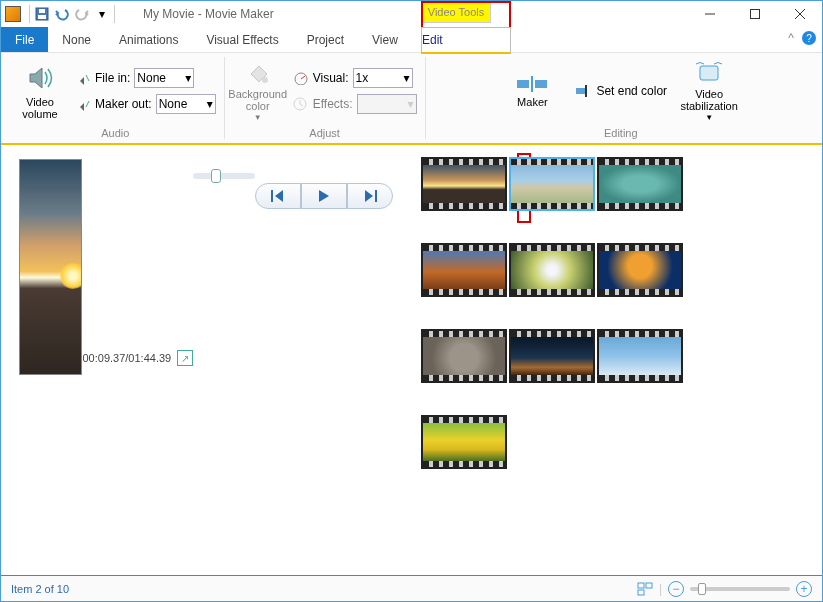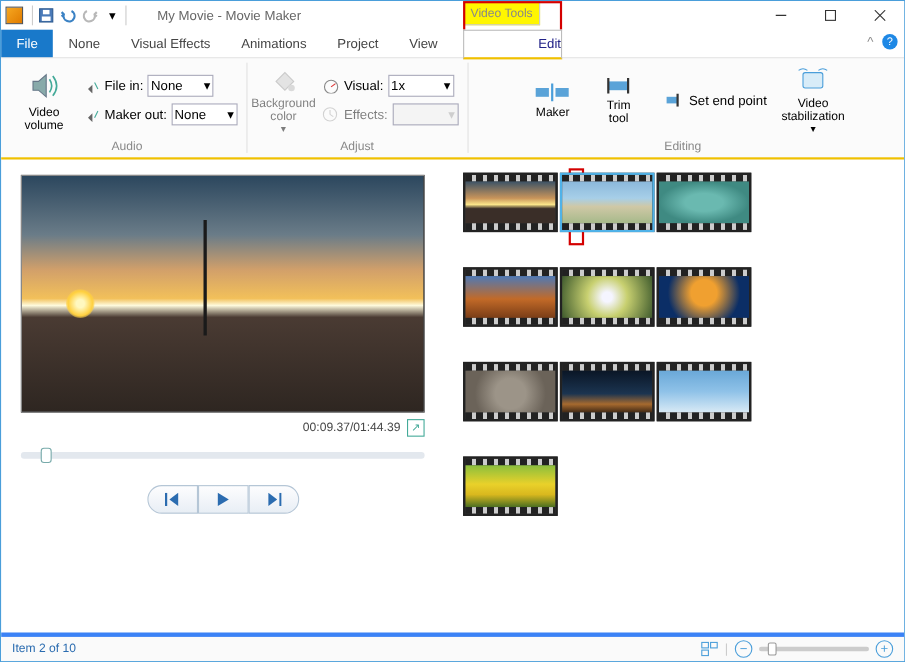--- a/index.html
+++ b/index.html
@@ -14,42 +14,42 @@
 .title-text { margin-left: 24px; color: #666; font-size: 12px; }
 .context-tab-area { position: absolute; left: 420px; top: 0; border: 2px solid #d40000; width: 90px; height: 52px; pointer-events: none; }
 .context-label { position: absolute; left: 420px; top: 0; width: 70px; text-align: center; background: #fff600; color: #888; font-size: 11px; padding: 4px 0; border: 1px solid #ccc; }
 .win-controls { position: absolute; right: 0; top: 0; display: flex; }
 .win-btn { width: 45px; height: 26px; display: flex; align-items: center; justify-content: center; color: #555; }
 
 
 .tabs { height: 26px; display: flex; align-items: stretch; background: #fff; border-bottom: 1px solid #e3e3e3; position: relative; }
 .tab { padding: 0 14px; display: flex; align-items: center; color: #444; cursor: pointer; }
 .tab.file { background: #1979ca; color: #fff; }
-.context-tab { position: absolute; left: 420px; width: 90px; text-align: right; padding: 5px 0; background: #fff; color: #228; border: 1px solid #bcbcbc; border-bottom: 2px solid #f0c000; }
+.context-tab { position: absolute; left: 420px; width: 90px; text-align: left; padding: 5px 0; background: #fff; color: #228; border: 1px solid #bcbcbc; border-bottom: 2px solid #f0c000; }
 .help-icons { position: absolute; right: 6px; top: 30px; display: flex; gap: 8px; align-items: center; }
 
 
 .ribbon { height: 92px; background: #fbfbfb; border-bottom: 2px solid #f0c000; display: flex; padding: 4px 6px; }
 .group { display: flex; flex-direction: column; align-items: center; padding: 0 8px; border-right: 1px solid #e2e2e2; }
 .group:last-child { border-right: none; }
 .group-content { display: flex; gap: 10px; flex: 1; align-items: center; }
 .group-label { font-size: 11px; color: #888; margin-top: 2px; }
 .big-btn { display: flex; flex-direction: column; align-items: center; gap: 2px; width: 50px; }
 .big-btn span { font-size: 11px; text-align: center; line-height: 1.1; }
 .fade-rows { display: flex; flex-direction: column; gap: 6px; }
 .fade-row { display: flex; align-items: center; gap: 4px; }
 .combo { width: 60px; height: 20px; border: 1px solid #aab; background: #fff; display: flex; align-items: center; padding: 0 2px; font-size: 11px; justify-content: space-between; }
 .combo.disabled { background: #f4f4f4; color: #aaa; }
 .disabled svg, .disabled span { opacity: .5; }
 .set-btn { display: flex; align-items: center; gap: 4px; padding: 2px 6px; border: 1px solid transparent; }
 .set-btn.highlight { border: 2px solid #d40000; }
 
 
 .content { display: flex; height: 420px; }
-.preview-pane { width: 410px; padding: 14px 18px; display: flex; flex-direction: column; }
+.preview-pane { width: 410px; padding: 14px 18px; display: flex; flex-direction: row; }
 .preview { width: 367px; height: 216px; border: 1px solid #888; background: #000; position: relative; overflow: hidden; }
 .sunset { width: 100%; height: 100%; background: linear-gradient(to bottom,#2c475e 0%,#6a7c88 25%,#d2a06a 40%,#f2c05a 52%,#fefadc 55%,#4a3b33 60%,#2e2621 100%); position: relative; }
 .sun { position: absolute; left: 40px; bottom: 85px; width: 26px; height: 26px; background: radial-gradient(circle,#fff8c0 20%,#ffd040 60%,transparent 80%); border-radius: 50%; }
 .pole { position: absolute; left: 165px; top: 40px; width: 3px; height: 105px; background: #1a1a1a; }
 .time-row { display: flex; justify-content: flex-end; align-items: center; gap: 6px; margin-top: 6px; width: 367px; }
 .time-row span { font-size: 11px; color: #444; }
 .fs-icon { width: 16px; height: 16px; border: 1px solid #4a9; color: #4a9; display: flex; align-items: center; justify-content: center; font-size: 10px; }
 .seek { width: 367px; height: 6px; background: #e3e8ee; border-radius: 3px; margin-top: 14px; position: relative; }
 .seek-handle { position: absolute; left: 18px; top: -4px; width: 10px; height: 14px; background: #fff; border: 1px solid #7aa; border-radius: 3px; }
 .play-controls { display: flex; justify-content: center; gap: 0; margin-top: 24px; width: 367px; }
@@ -61,21 +61,21 @@
 .timeline-pane { flex: 1; padding: 12px 10px; overflow: hidden; }
 .row { display: flex; gap: 2px; margin-bottom: 32px; position: relative; }
 .clip { width: 86px; height: 54px; border: 2px solid #222; background: #333; position: relative; overflow: hidden; }
 .clip.selected { border: 2px solid #4fb2e8; }
 .film-holes { position: absolute; left: 0; right: 0; height: 6px; background: repeating-linear-gradient(90deg,#222 0 6px,#ccc 6px 10px); }
 .film-holes.top { top: 0; } .film-holes.bottom { bottom: 0; }
 .thumb { position: absolute; top: 6px; bottom: 6px; left: 0; right: 0; }
 .playhead-mark { position: absolute; left: 96px; top: -4px; width: 14px; height: 70px; border: 2px solid #d40000; pointer-events: none; }
 
 
-.statusbar { position: absolute; bottom: 0; left: 0; right: 0; height: 26px; border-top: 4px solid #3b82f6; background: #fafafa; display: flex; align-items: center; padding: 0 10px; justify-content: space-between; }
+.statusbar { position: absolute; bottom: 0; left: 0; right: 0; height: 26px; border-top: 1px solid #3b82f6; background: #fafafa; display: flex; align-items: center; padding: 0 10px; justify-content: space-between; }
 .status-text { color: #2b6cb0; font-size: 11px; }
 .zoom-ctrl { display: flex; align-items: center; gap: 6px; }
 .zoom-track { width: 100px; height: 4px; background: #ccc; position: relative; border-radius: 2px; }
 .zoom-handle { position: absolute; left: 8px; top: -4px; width: 8px; height: 12px; background: #fff; border: 1px solid #999; border-radius: 2px; }
 .round { width: 16px; height: 16px; border: 1px solid #4a9eda; border-radius: 50%; display: flex; align-items: center; justify-content: center; color: #4a9eda; font-size: 12px; line-height: 1; }
 
 svg { display: block; }
 </style>
 </head>
 <body>
@@ -125,22 +125,22 @@
       <svg width="10" height="10">
         <line x1="0" y1="0" x2="10" y2="10" stroke="#333"></line>
         <line x1="10" y1="0" x2="0" y2="10" stroke="#333"></line>
       </svg>
     </div>
 </div>
 
 <div class="tabs">
   <div class="tab file">File</div>
   <div class="tab">None</div>
+  <div class="tab">Animations</div>
   <div class="tab">Visual Effects</div>
-  <div class="tab">Animations</div>
   <div class="tab">Project</div>
   <div class="tab">View</div>
   <div class="context-tab">Edit</div>
 </div>
 <div class="help-icons">
   <span style="color:#888">^</span>
   <span style="width:14px;height:14px;border-radius:50%;background:#1e88e5;color:#fff;display:flex;align-items:center;justify-content:center;font-size:10px">?</span>
 </div>
 
 <div class="ribbon">
@@ -226,36 +226,27 @@
   <div class="group" style="flex:1;border-right:none">
     <div class="group-content">
       <div class="big-btn">
         <svg width="34" height="20">
             <rect x="2" y="6" width="12" height="8" fill="#5aa3d8"></rect>
             <rect x="20" y="6" width="12" height="8" fill="#5aa3d8"></rect>
             <line x1="17" y1="2" x2="17" y2="18" stroke="#4a9eda" stroke-width="2"></line>
           </svg>
         <span>Maker</span>
       </div>
-      <div class="big-btn">
-        <svg width="34" height="20">
-            <rect x="8" y="6" width="18" height="8" fill="#5aa3d8"></rect>
-            <line x1="8" y1="3" x2="8" y2="17" stroke="#333" stroke-width="2"></line>
-            <line x1="26" y1="3" x2="26" y2="17" stroke="#333" stroke-width="2"></line>
-          </svg>
-        <span style="white-space:pre-line">Trim
-tool</span>
-      </div>
       <div class="fade-rows">
         <div class="set-btn">
           <svg width="18" height="12">
               <rect x="2" y="3" width="10" height="6" fill="#5aa3d8"></rect>
               <line x1="12" y1="0" x2="12" y2="12" stroke="#333" stroke-width="2"></line>
             </svg>
-          <span>Set end point</span>
+          <span>Set end color</span>
         </div>
       </div>
       <div class="big-btn">
         <svg width="30" height="26">
             <rect x="6" y="6" width="18" height="14" rx="2" fill="#d8ecf8" stroke="#4a9eda"></rect>
             <path d="M2 4 q4 -3 8 0 M20 4 q4 -3 8 0" fill="none" stroke="#4a9eda"></path>
           </svg>
         <span style="white-space:pre-line">Video
 stabilization</span>
           <span style="font-size:8px">▼</span>

